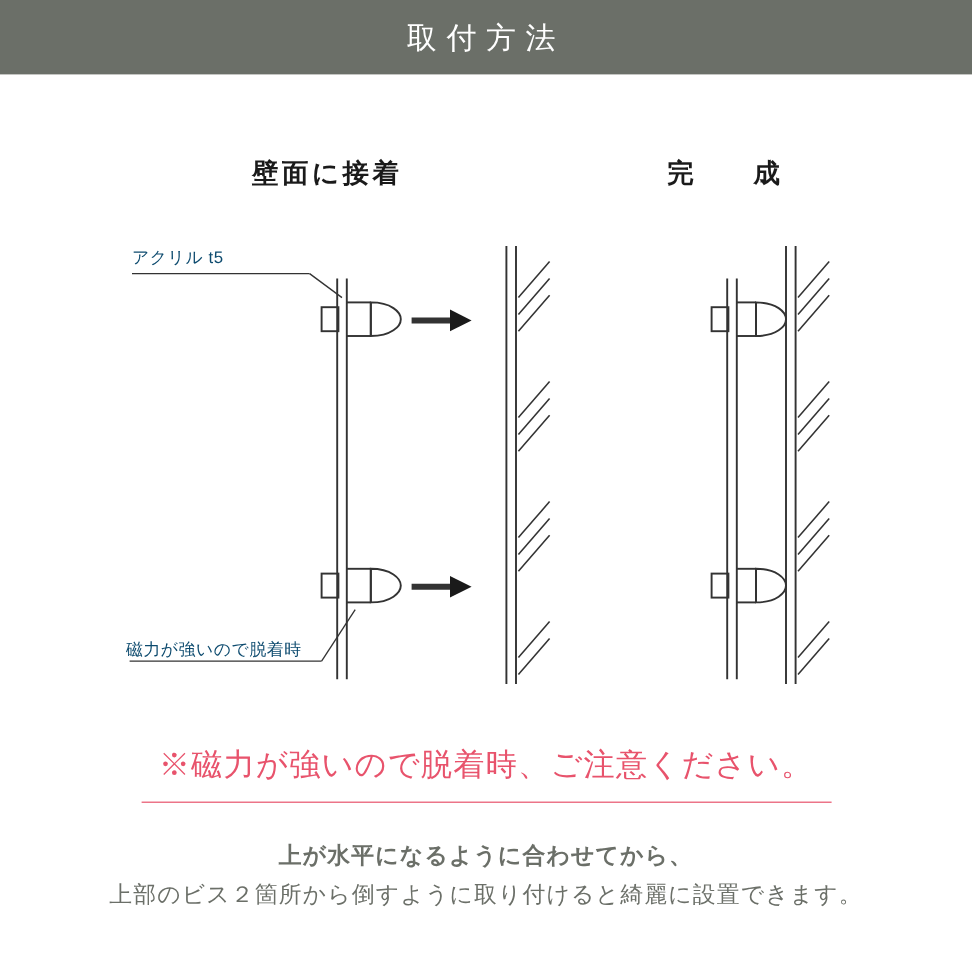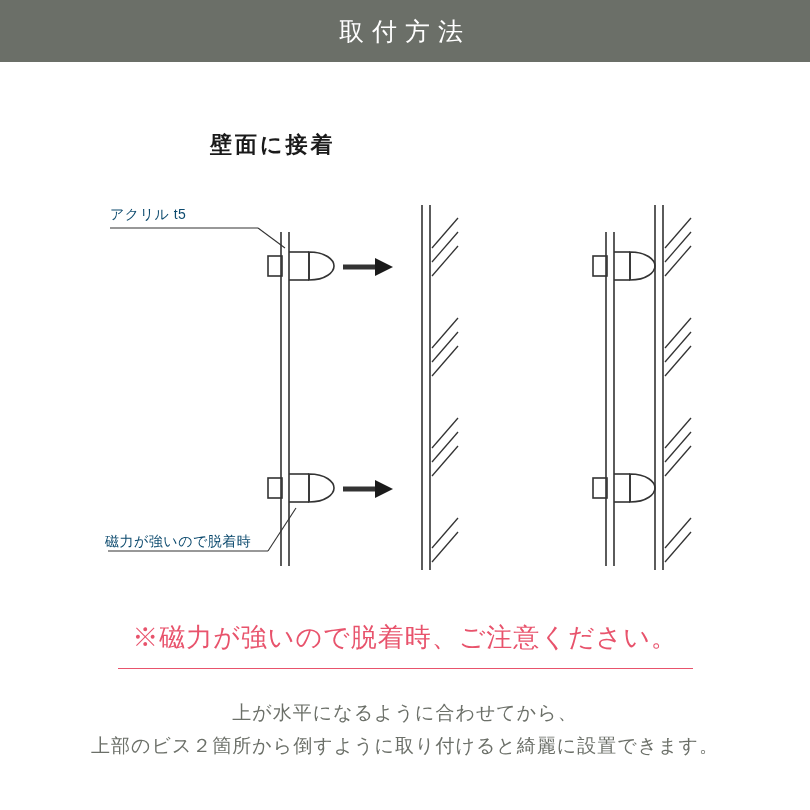--- a/index.html
+++ b/index.html
@@ -48,33 +48,34 @@
     font-weight:400;
   }
   .notice-underline{
     position:absolute;left:118px;top:668px;width:575px;height:1px;background:#e8536c;
   }
 
   .foot{
     position:absolute;left:0;width:810px;text-align:center;
     color:#6b6f68;font-size:19px;letter-spacing:1px;
   }
-  .foot1{top:700px;}
+  .foot1{top:700px;font-weight:bold;}
   .foot2{top:733px;}
 </style>
 </head>
 <body>
 
 <div class="page">
 
   <div class="header">
     <div class="header-title">取付方法</div>
   </div>
 
   <div class="cap cap-left">壁面に接着</div>
+  <div class="cap cap-right">完　成</div>
 
   <div class="lbl lbl-acryl">アクリル t5</div>
   <div class="lbl lbl-magnet">磁力が強いので脱着時</div>
 
   <svg class="diagram" viewBox="0 0 810 810">
     <g fill="none" stroke="#333333" stroke-width="1.6" stroke-linecap="butt">
 
       <g>
         <line x1="281" y1="232" x2="281" y2="566"></line>
         <line x1="289" y1="232" x2="289" y2="566"></line>

